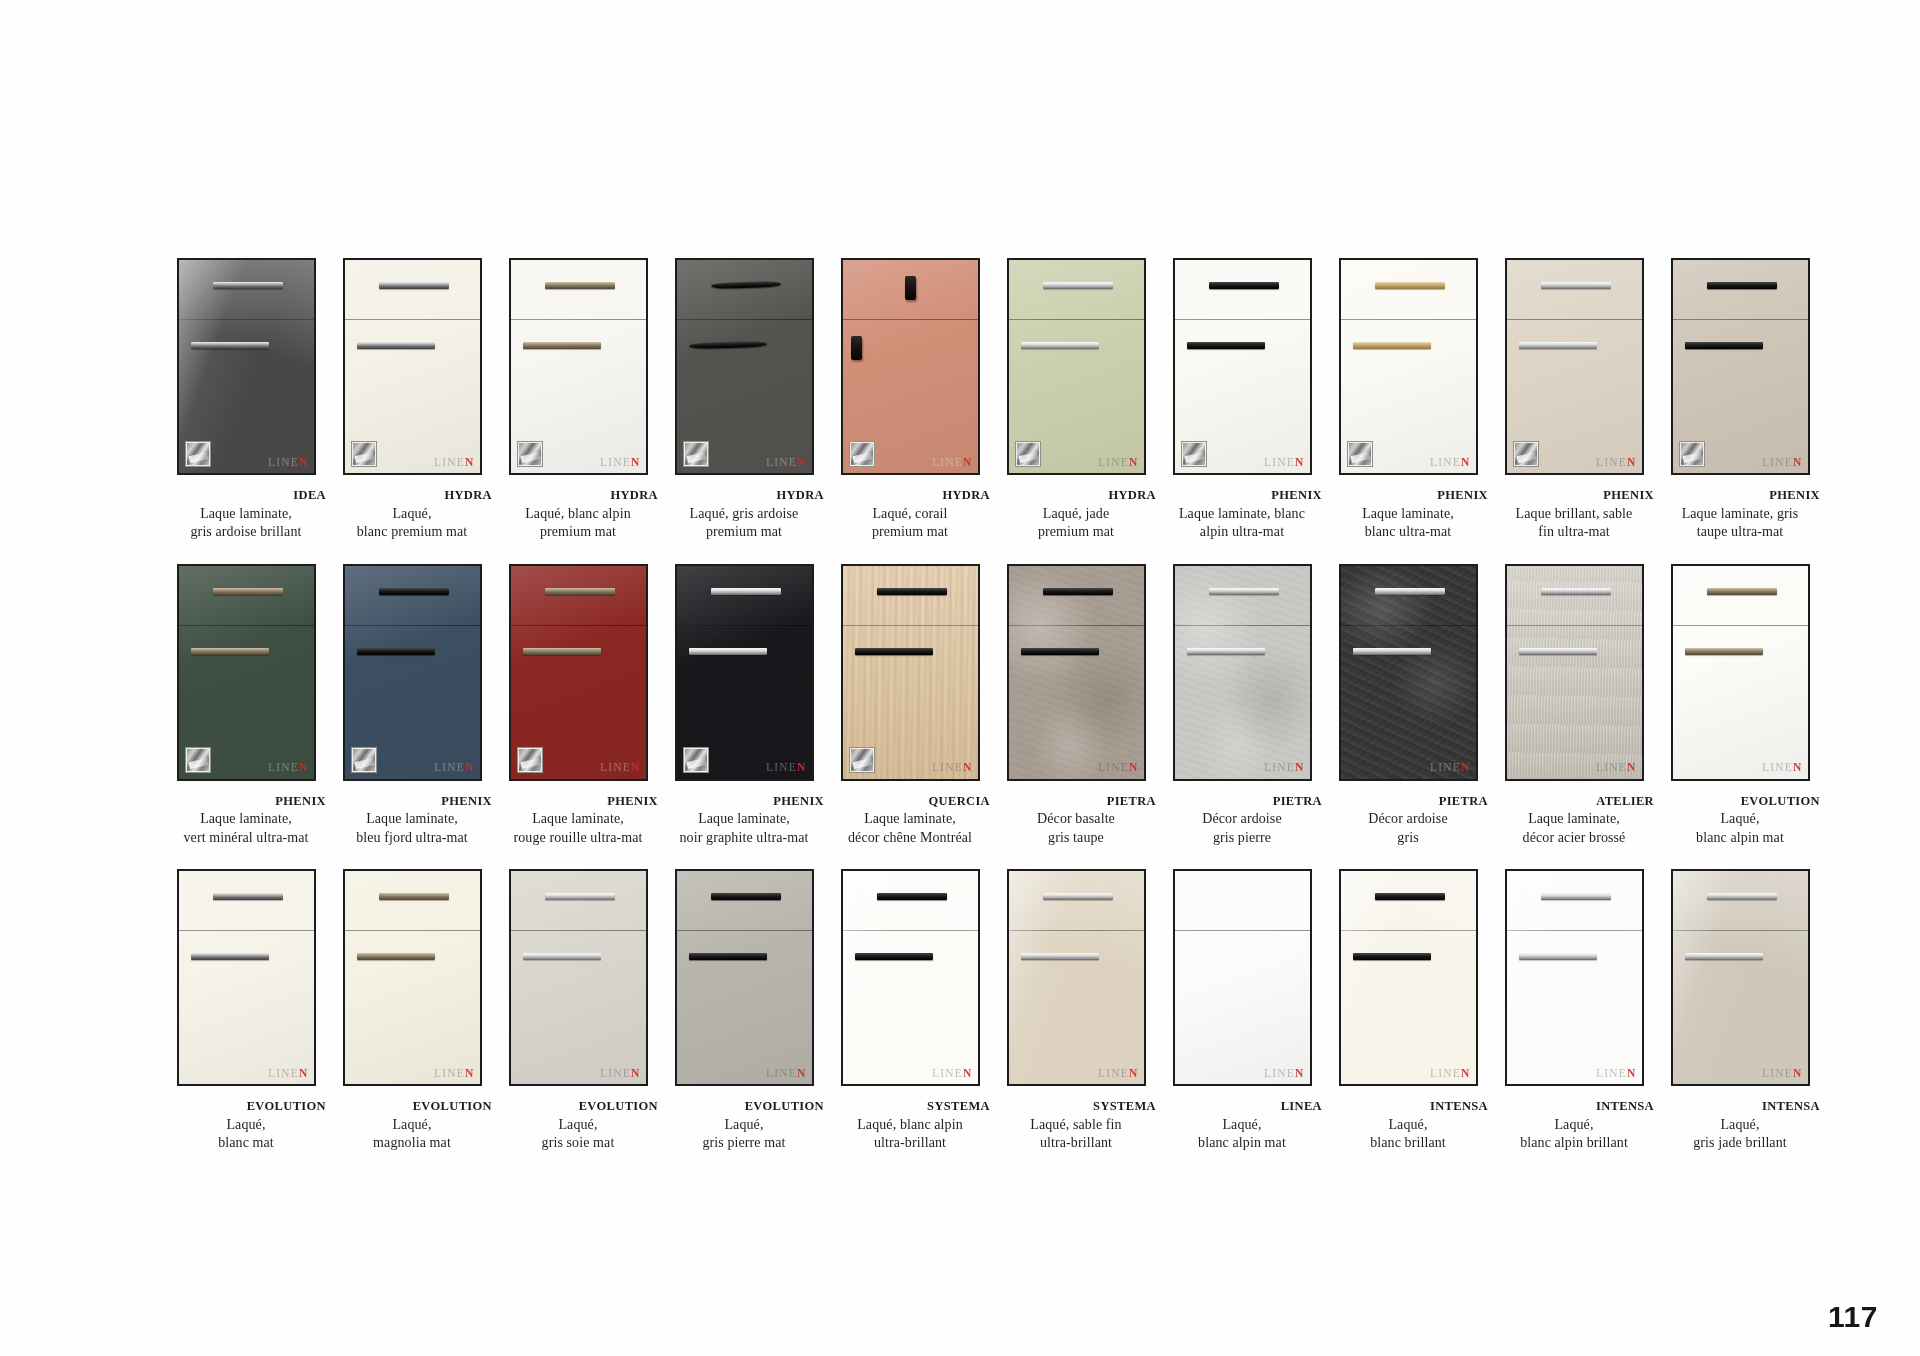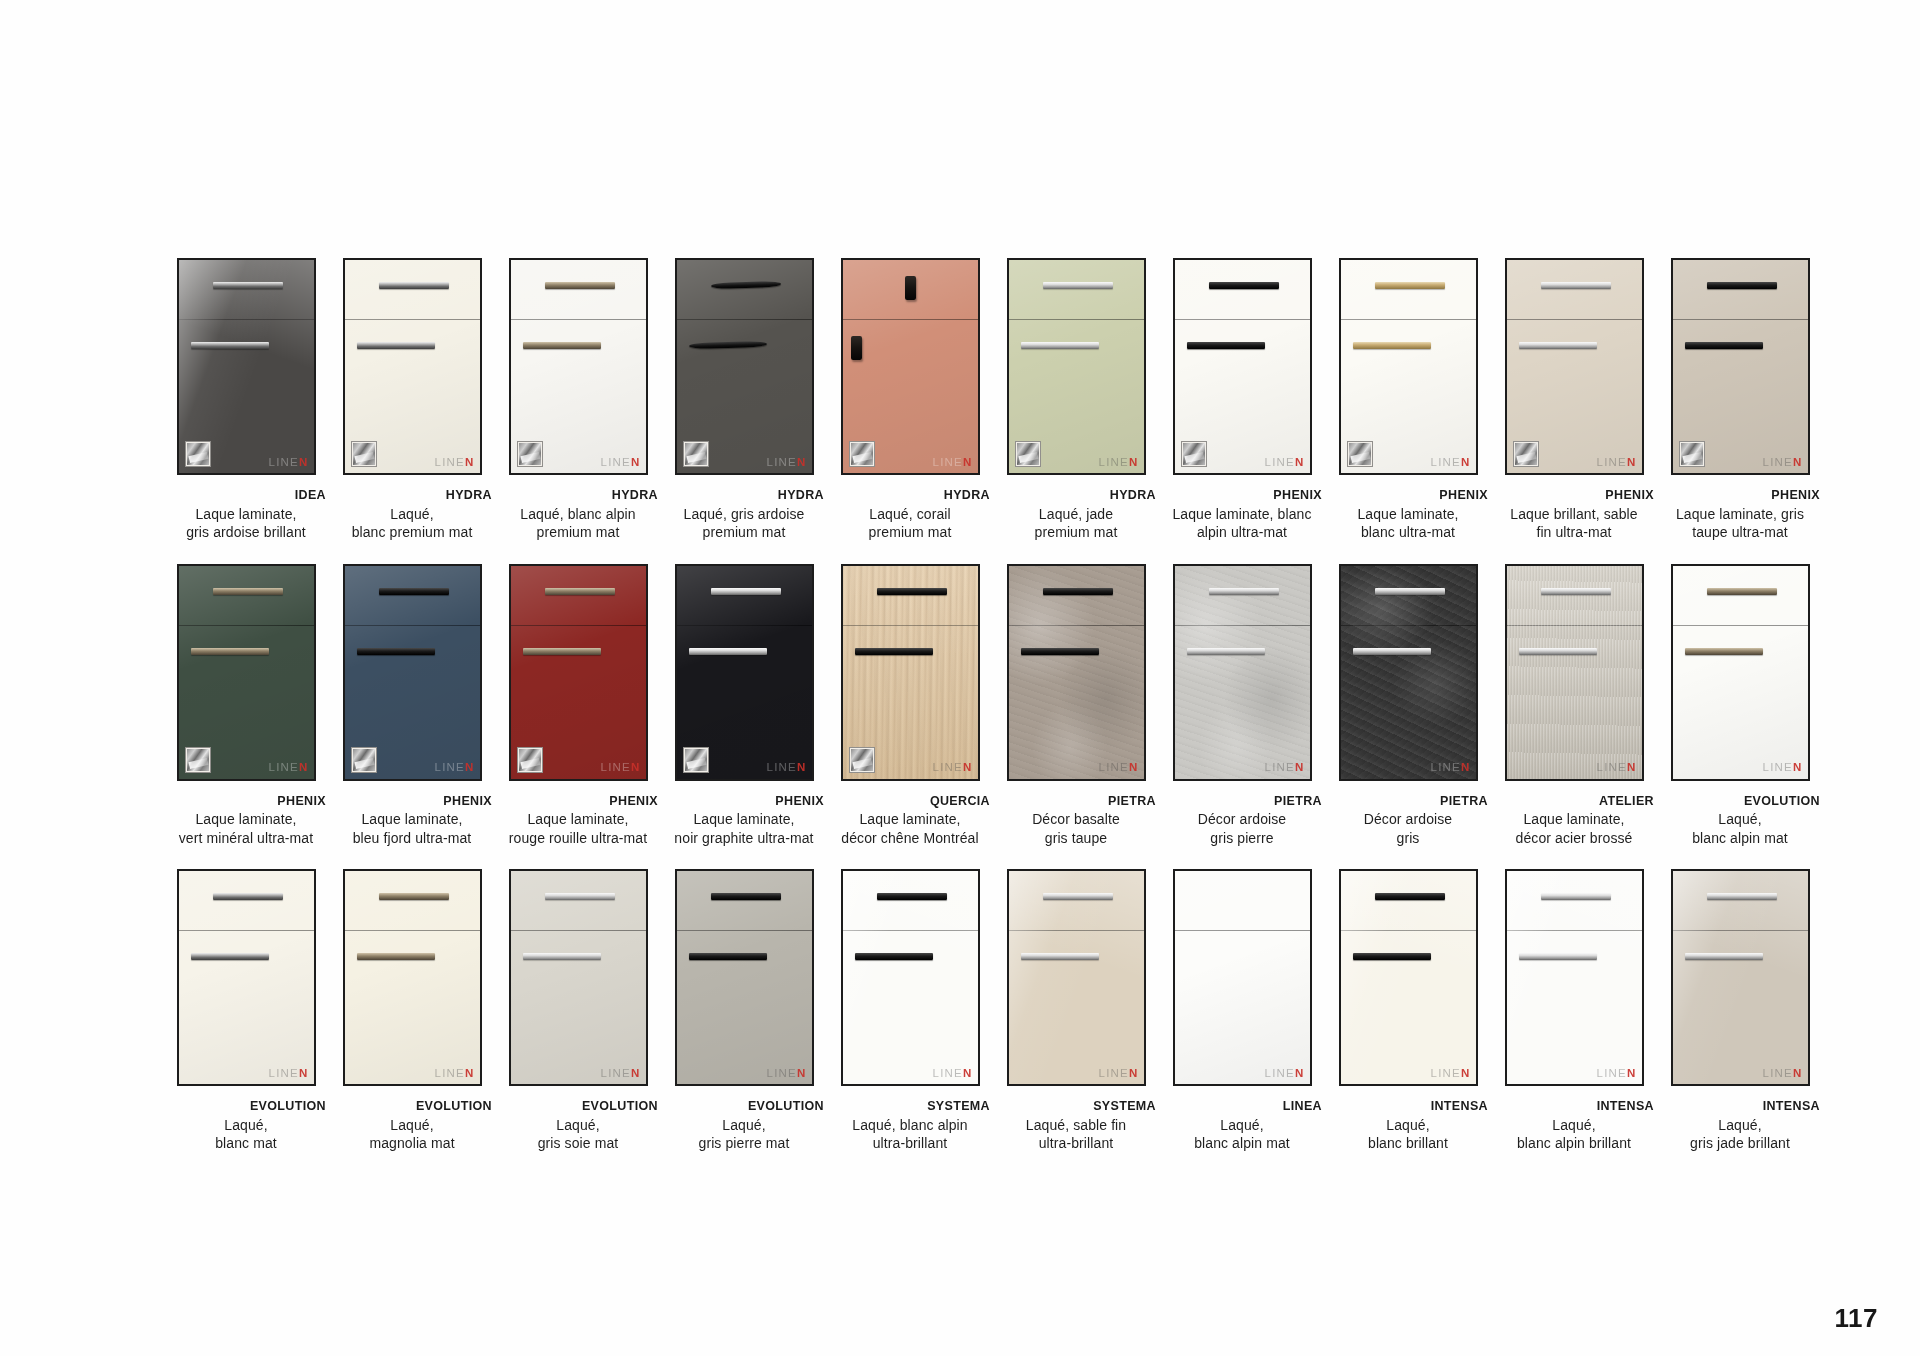--- a/index.html
+++ b/index.html
@@ -21,20 +21,21 @@
     left: 163px;
     top: 258px;
     width: 1660px;
   }
 
   .row {
     display: flex;
     justify-content: flex-start;
     gap: 0px;
     margin-bottom: 22px;
+    font-family: Liberation Serif, serif;
   }
 
   .cell {
     width: 166px;
     display: flex;
     flex-direction: column;
     align-items: center;
   }
 
   
@@ -203,21 +204,21 @@
     line-height: 1.32;
     margin-top: 1px;
     letter-spacing: 0.1px;
   }
 
   
   .page-number {
     position: absolute;
     right: 42px;
     bottom: 22px;
-    font-size: 26px;
+    font-size: 30px;
     font-weight: 700;
     color: #171717;
     letter-spacing: 0.5px;
   }
 </style>
 </head>
 <body>
 
 <div class="page">
 

